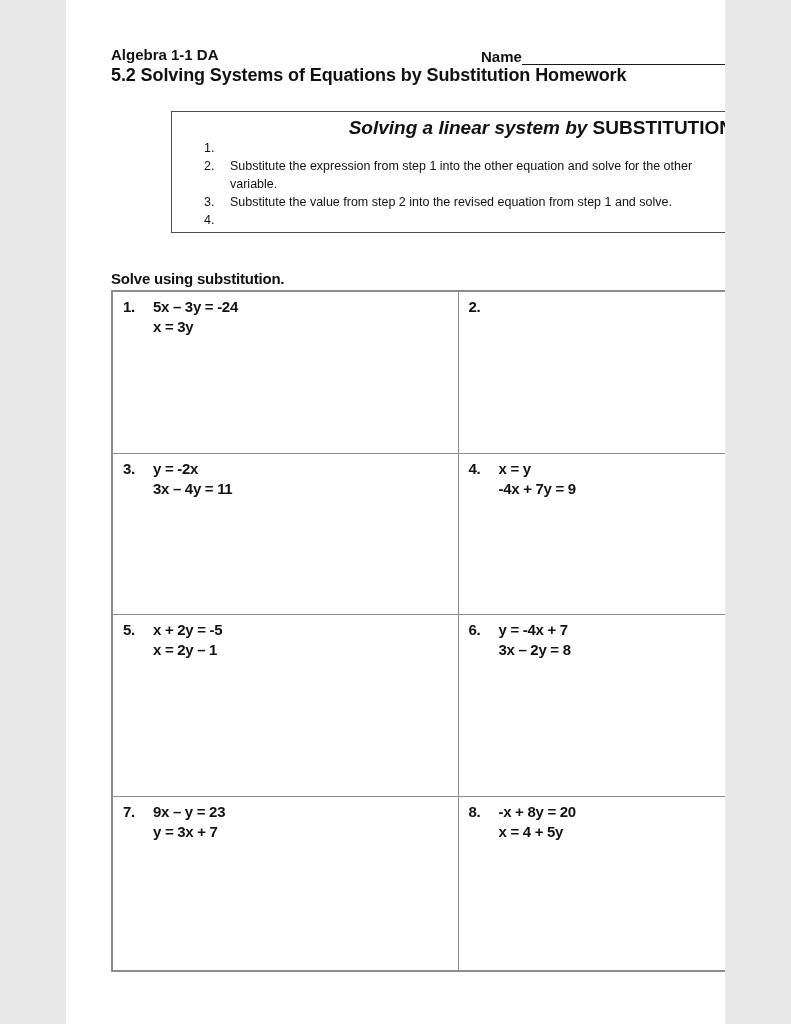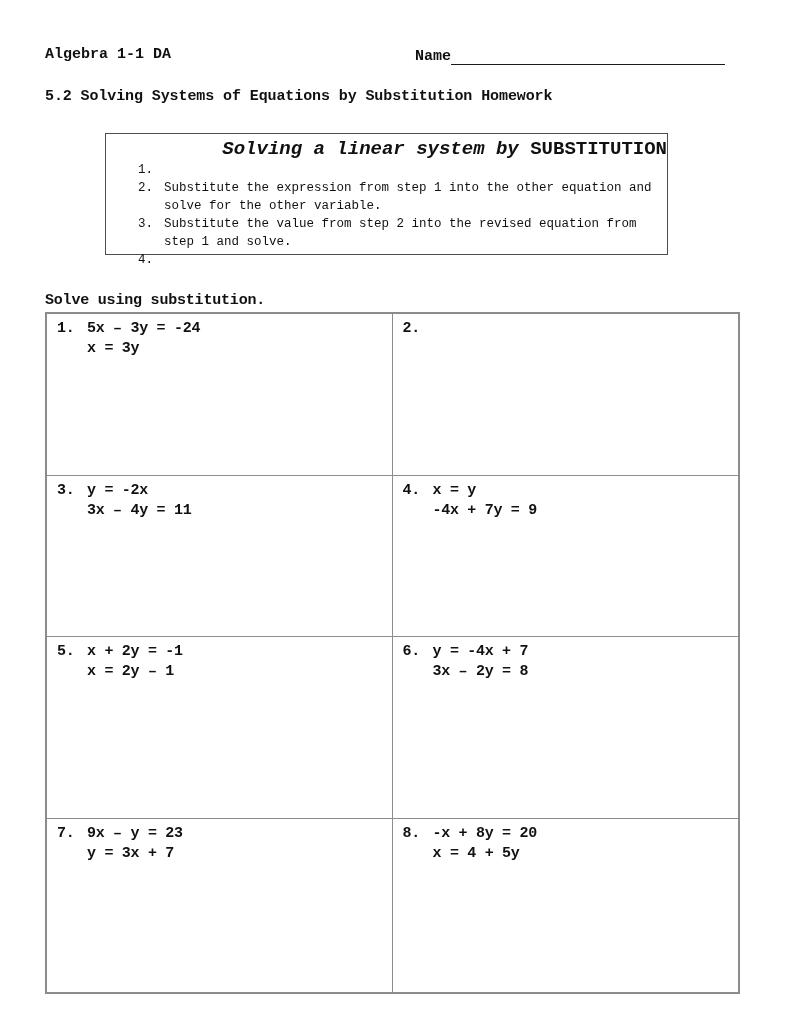--- a/index.html
+++ b/index.html
@@ -2,27 +2,27 @@
 <html><head>
 <meta charset="utf-8">
 <style>
   html, body {
     margin: 0;
     padding: 0;
     background: #e8e8e8;
   }
   .page {
     position: relative;
-    width: 791px;
+    width: 659px;
     height: 1024px;
     margin: 0 auto;
     background: #ffffff;
     box-sizing: border-box;
     padding: 45px 51px 0 45px;
-    font-family: Liberation Mono, monospace;
+    font-family: Liberation Sans, sans-serif;
     color: #111111;
     overflow: hidden;
   }
   
   .header-row {
     position: relative;
     height: 20px;
     font-size: 15px;
     font-weight: bold;
     line-height: 20px;
@@ -34,25 +34,24 @@
     width: 310px;
     display: flex;
     align-items: flex-end;
   }
   .name-line {
     flex: 1;
     border-bottom: 1.6px solid #1a1a1a;
     margin-bottom: 2px;
   }
   .doc-title {
-    font-size: 15px;
+    font-size: 18px;
     font-weight: bold;
     line-height: 20px;
     letter-spacing: -0.1px;
-    margin-top: 22px;
   }
   
   .instr-box {
     box-sizing: border-box;
     margin: 26px 0 0 60px;
     width: 563px;
     height: 122px;
     border: 1.6px solid #4d4d4d;
     padding-top: 7px;
   }
@@ -186,21 +185,21 @@
       <span class="pnum">4.</span>
       <div class="eqs">
         <div>x = y</div>
         <div>-4x + 7y = 9</div>
       </div>
     </div>
 
     <div class="cell">
       <span class="pnum">5.</span>
       <div class="eqs">
-        <div>x + 2y = -1</div>
+        <div>x + 2y = -5</div>
         <div>x = 2y – 1</div>
       </div>
     </div>
 
     <div class="cell">
       <span class="pnum">6.</span>
       <div class="eqs">
         <div>y = -4x + 7</div>
         <div>3x – 2y = 8</div>
       </div>

